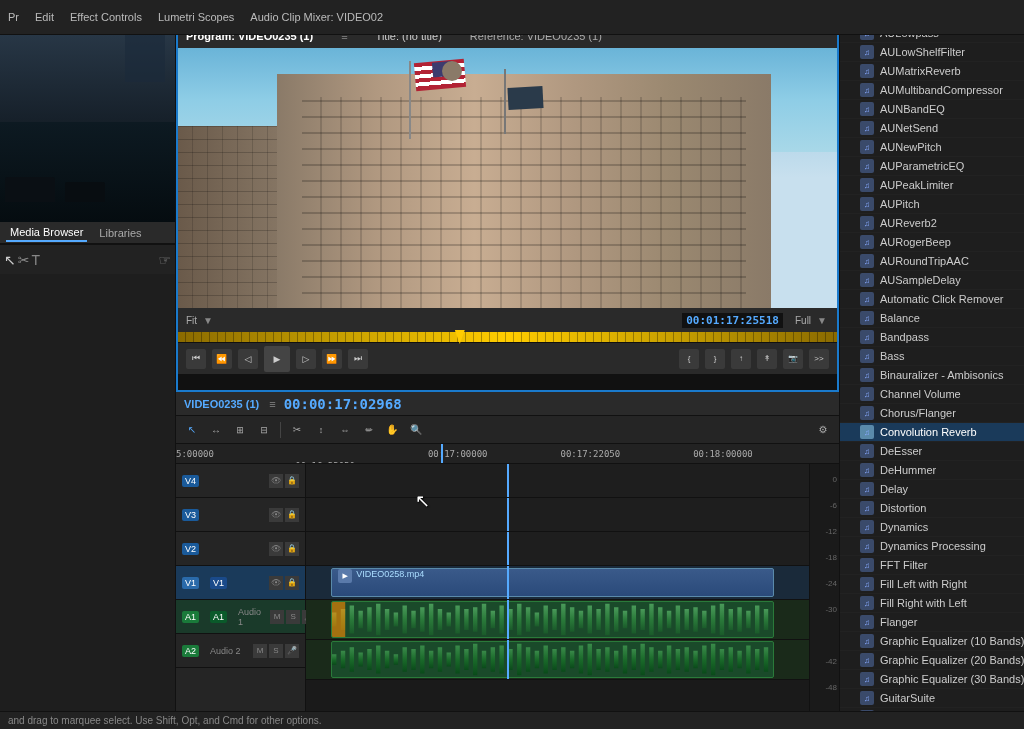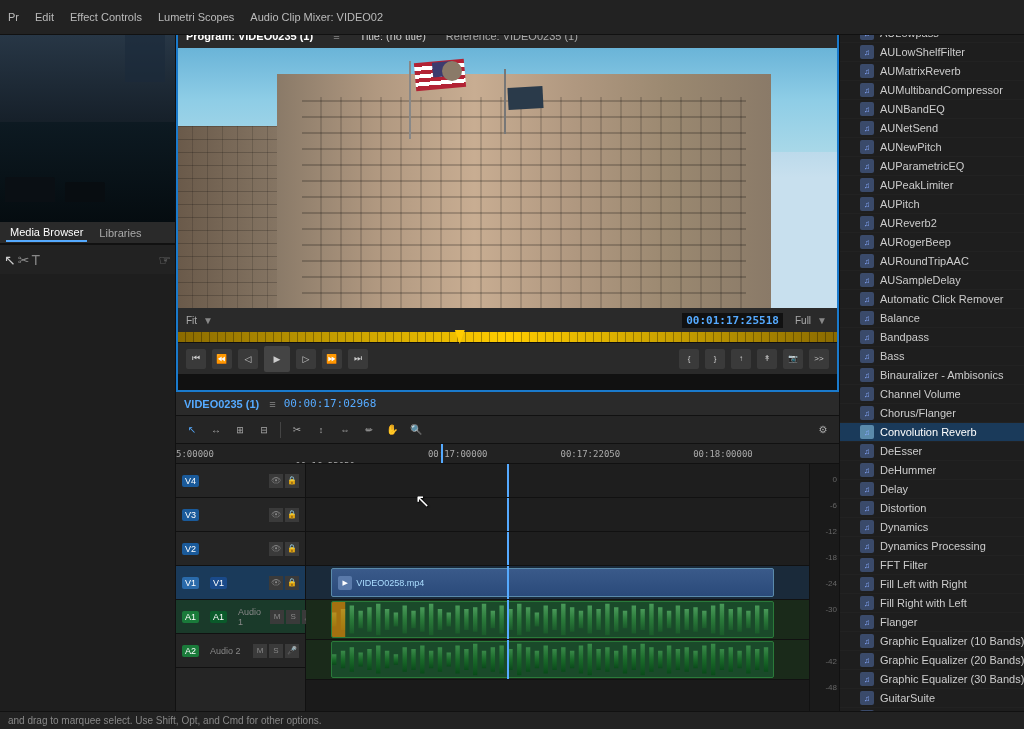--- a/index.html
+++ b/index.html
@@ -147,21 +147,21 @@
       position: relative;
       border: 2px solid #1a7acc;
     }
 
     .program-monitor-header {
       height: 24px;
       background: #2a2a2a;
       display: flex;
       align-items: center;
       padding: 0 8px;
-      gap: 20px;
+      gap: 28px;
       font-size: 11px;
       color: #ccc;
     }
     .program-monitor-header .title { color: #fff; font-weight: bold; }
     .program-monitor-header .ref { color: #aaa; }
 
     
     .program-video {
       height: 260px;
       position: relative;
@@ -288,21 +288,21 @@
     .timeline-header {
       height: 24px;
       background: #2a2a2a;
       display: flex;
       align-items: center;
       padding: 0 8px;
       gap: 8px;
       border-bottom: 1px solid #111;
     }
     .timeline-header .clip-name { color: #5af; font-size: 11px; font-weight: bold; }
-    .timeline-header .clip-tc { color: #5af; font-family: monospace; font-size: 11px; }
+    .timeline-header .clip-tc { color: #5af; font-family: monospace; font-size: 14px; font-weight: bold; }
 
     
     .timeline-toolbar {
       height: 28px;
       background: #252525;
       display: flex;
       align-items: center;
       padding: 0 6px;
       gap: 4px;
       border-bottom: 1px solid #111;
@@ -418,21 +418,21 @@
     }
 
     
     .video-clip {
       position: absolute;
       top: 2px; bottom: 2px;
       background: linear-gradient(to bottom, #3a5a8a, #2a4a7a);
       border: 1px solid #5a8aaa;
       border-radius: 2px;
       display: flex;
-      align-items: center;
+      align-items: flex-start;
       padding: 0 6px;
       overflow: hidden;
     }
     .video-clip-label {
       font-size: 9px;
       color: #adf;
       white-space: nowrap;
       overflow: hidden;
     }
     .video-clip-icon {

